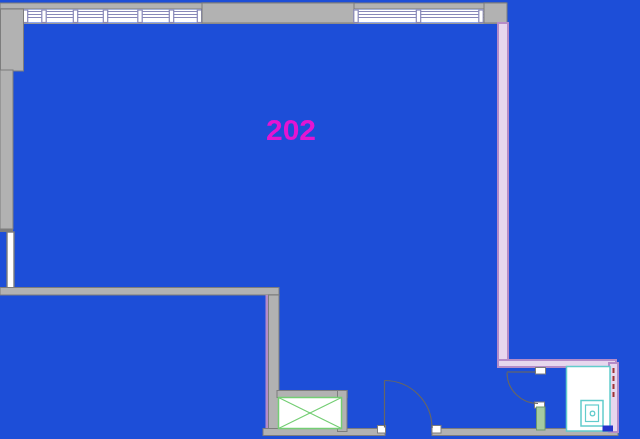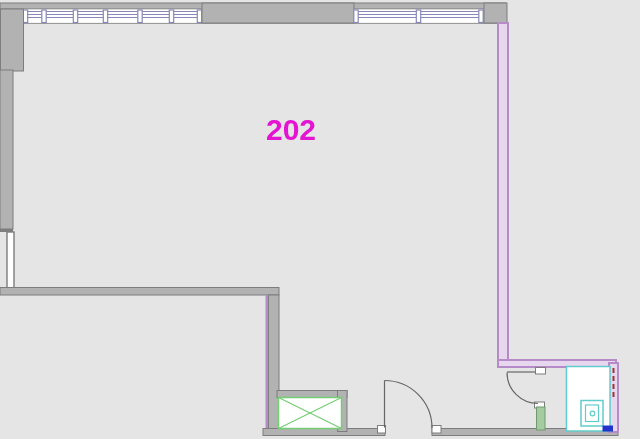--- a/index.html
+++ b/index.html
@@ -1,20 +1,20 @@
 <!DOCTYPE html>
 <html style="--wall-fill: #b2b2b2; --wall-edge: #7d7d7d; --window-frame: #8888b8; --label-magenta: #e315d2; --wall-pink-fill: #e7d7ee; --wall-pink-edge: #b58cc8; --shaft-green: #74ce74; --wall-green-fill: #a5cba0; --wall-green-edge: #6f9a6f; --shower-teal: #62cccc; --fixture-blue: #2334cc; --fire-dash-red: #9e3434; --door-line: #666666;"><head>
 <meta charset="utf-8">
 <style>
   html, body { margin: 0; padding: 0; background: #ffffff; }
   .canvas {
     position: relative;
     width: 640px;
     height: 439px;
-    background: #e5e5e5;
+    background: #1d4ed8;
     overflow: hidden;
     font-family: "Liberation Sans", sans-serif;
   }
   svg { position: absolute; inset: 0; display: block; }
 
   .wall       { fill: var(--wall-fill); stroke: var(--wall-edge); stroke-width: 1; }
   .wallcap    { fill: var(--wall-edge); stroke: none; }
   .thinwall   { fill: #ffffff; stroke: var(--wall-edge); stroke-width: 1.4; }
   .faceline   { stroke: #9a9a9a; stroke-width: 1; fill: none; }
   .winpane    { fill: #ffffff; stroke: none; }

